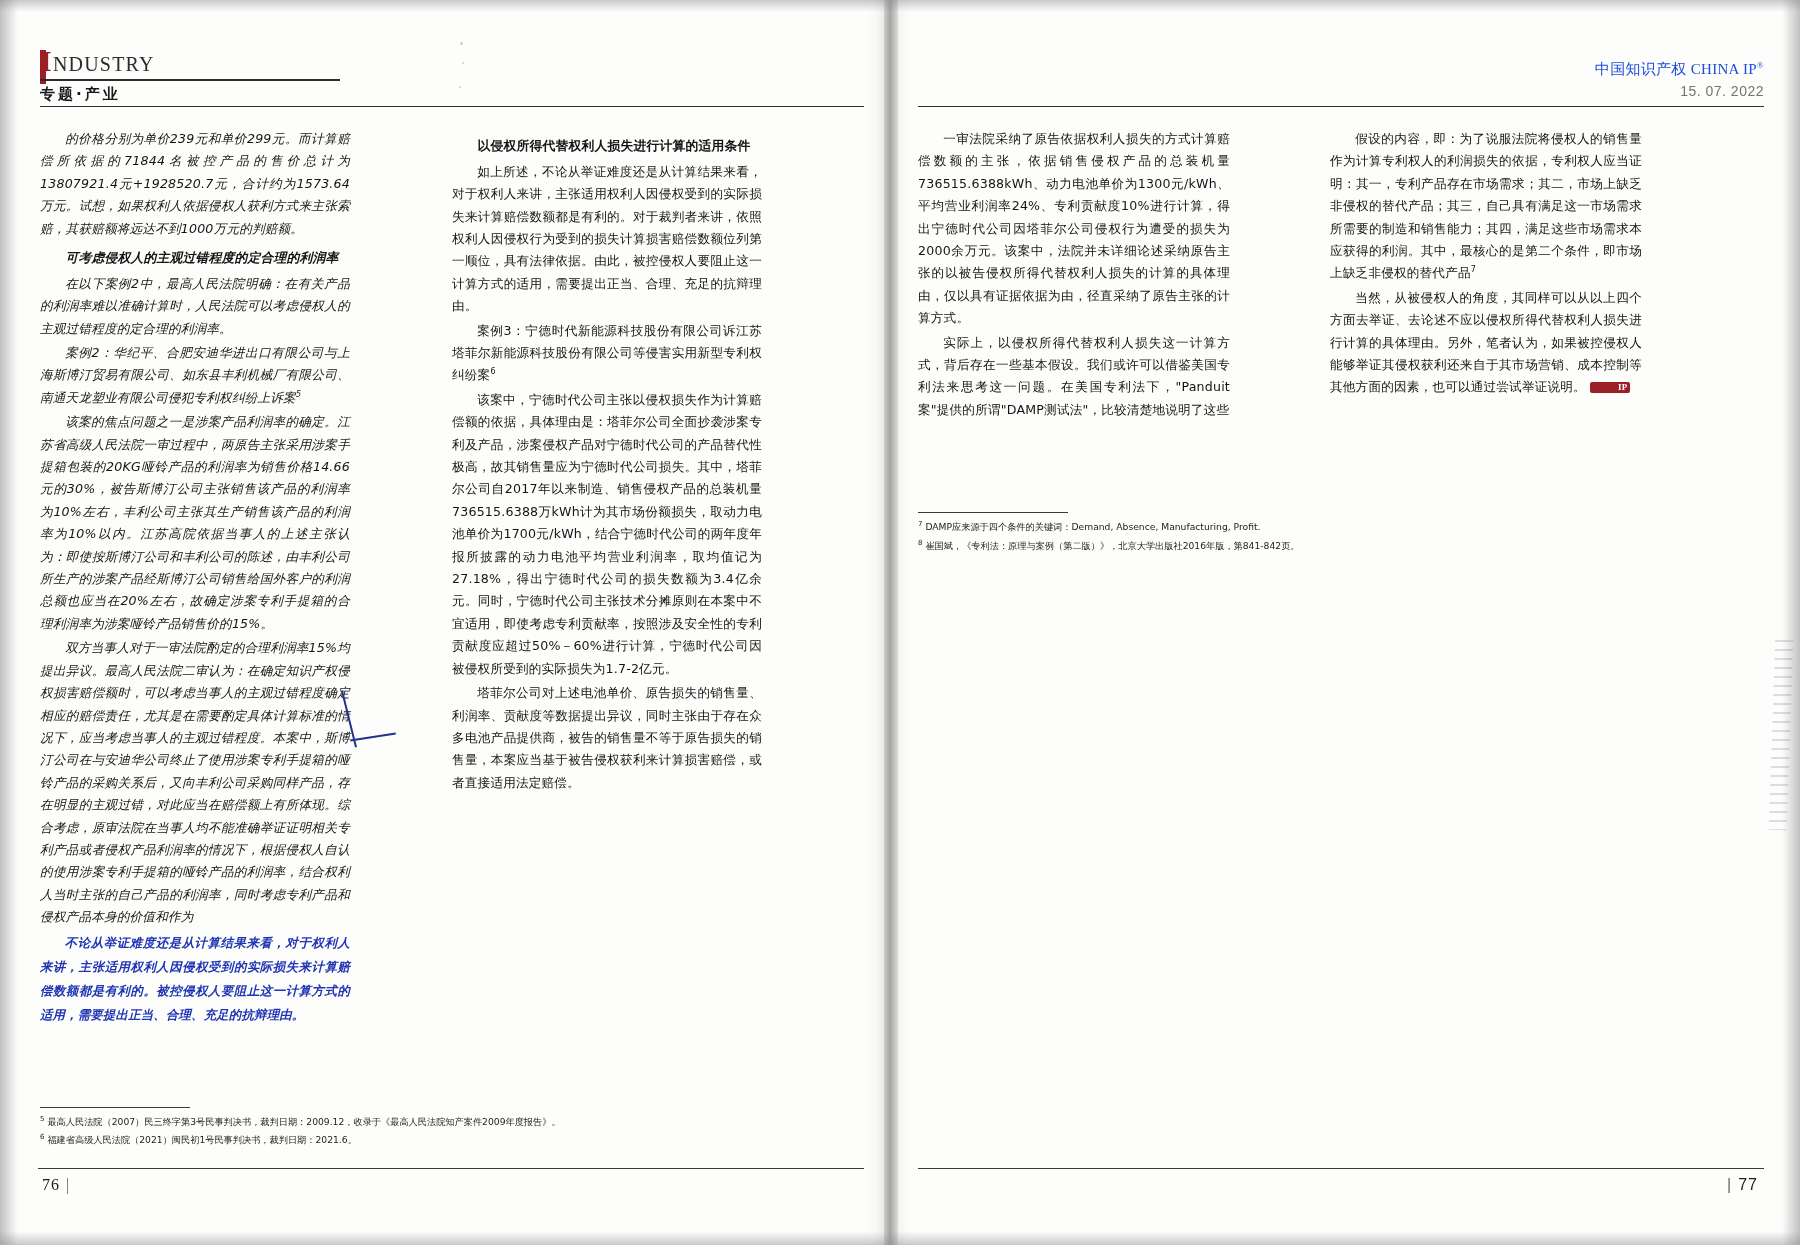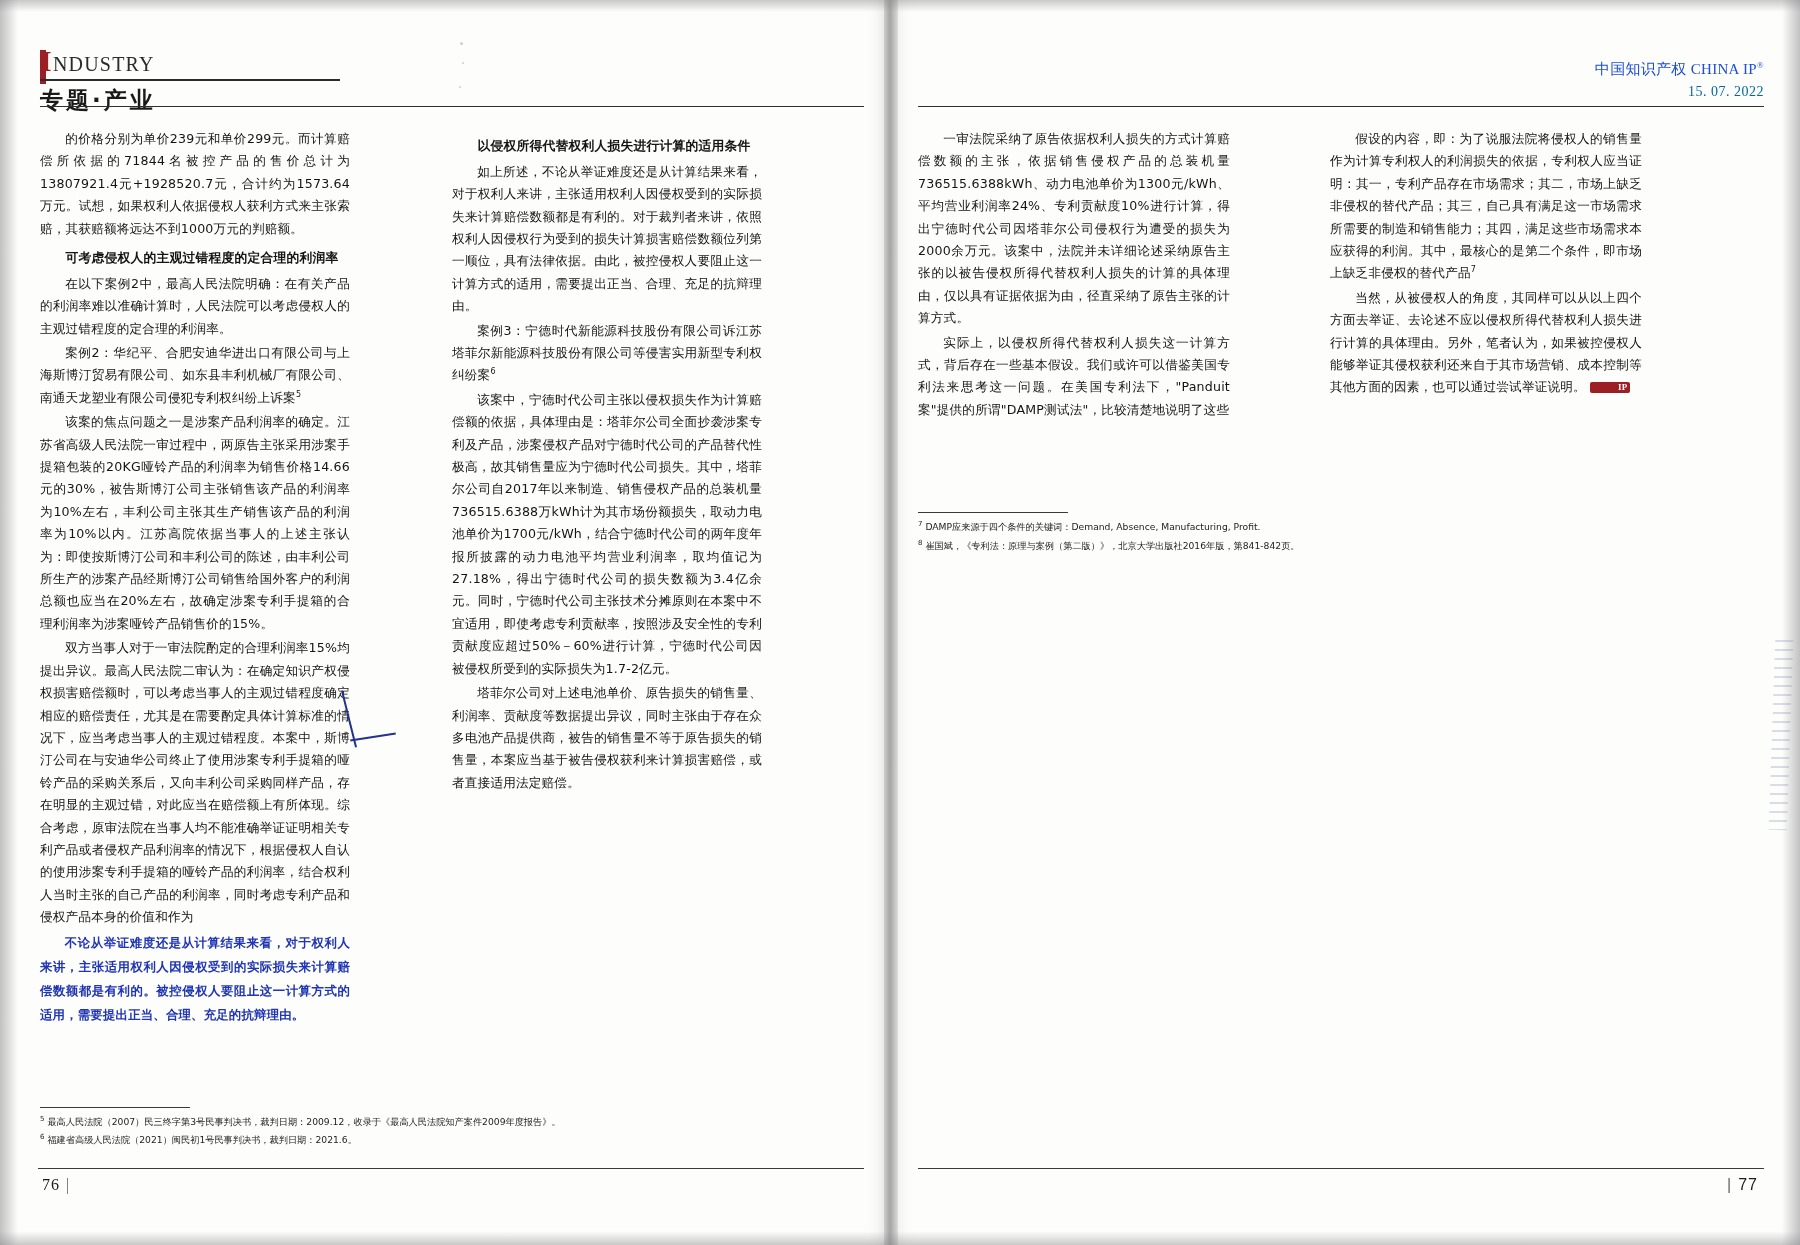--- a/index.html
+++ b/index.html
@@ -71,21 +71,21 @@
     line-height: 1;
   }
   .masthead-rule {
     width: 300px;
     height: 2px;
     background: #2b2b2b;
     margin: 3px 0 4px 0;
   }
   .masthead-cn {
     font-family: "DejaVu Sans", sans-serif;
-    font-size: 23px;
+    font-size: 15px;
     font-weight: bold;
     letter-spacing: 3px;
     color: #1a1a1a;
   }
   .masthead-bar {
     position: absolute;
     left: 40px;
     top: 50px;
     width: 6px;
     height: 34px;
@@ -100,23 +100,23 @@
     line-height: 1.5;
   }
   .header-right .line1 {
     font-family: "Liberation Serif", serif;
     font-size: 15px;
     color: #1d4ed8;
     letter-spacing: 0.3px;
   }
   .header-right .line1 sup { font-size: 9px; }
   .header-right .line2 {
-    font-family: Liberation Serif, serif;
+    font-family: Liberation Sans, sans-serif;
     font-size: 14px;
-    color: #0369a1;
+    color: #737373;
     letter-spacing: 0.5px;
   }
 
   
   .top-rule-left {
     position: absolute; left: 40px; top: 106px; width: 824px; height: 1px; background: #2f2f2f;
   }
   .top-rule-right {
     position: absolute; left: 918px; top: 106px; width: 846px; height: 1px; background: #2f2f2f;
   }
@@ -140,21 +140,21 @@
   .col h3 {
     margin: 7px 0 4px 0;
     font-size: 12.8px;
     font-weight: bold;
     text-indent: 2em;
     letter-spacing: 0.2px;
     line-height: 1.7;
   }
   .col p sup, .col h3 sup { font-size: 8px; vertical-align: super; }
 
-  #col1 { left: 40px;  width: 310px; }
+  #col1 { left: 40px;  width: 310px; font-style: italic; }
   #col2 { left: 452px; width: 310px; }
   #col3 { left: 918px; width: 312px; }
   #col4 { left: 1330px; width: 312px; }
 
   
   .highlight-note {
     color: #1f35b4;
     font-weight: bold;
     letter-spacing: 1.6px;
     line-height: 1.95;

